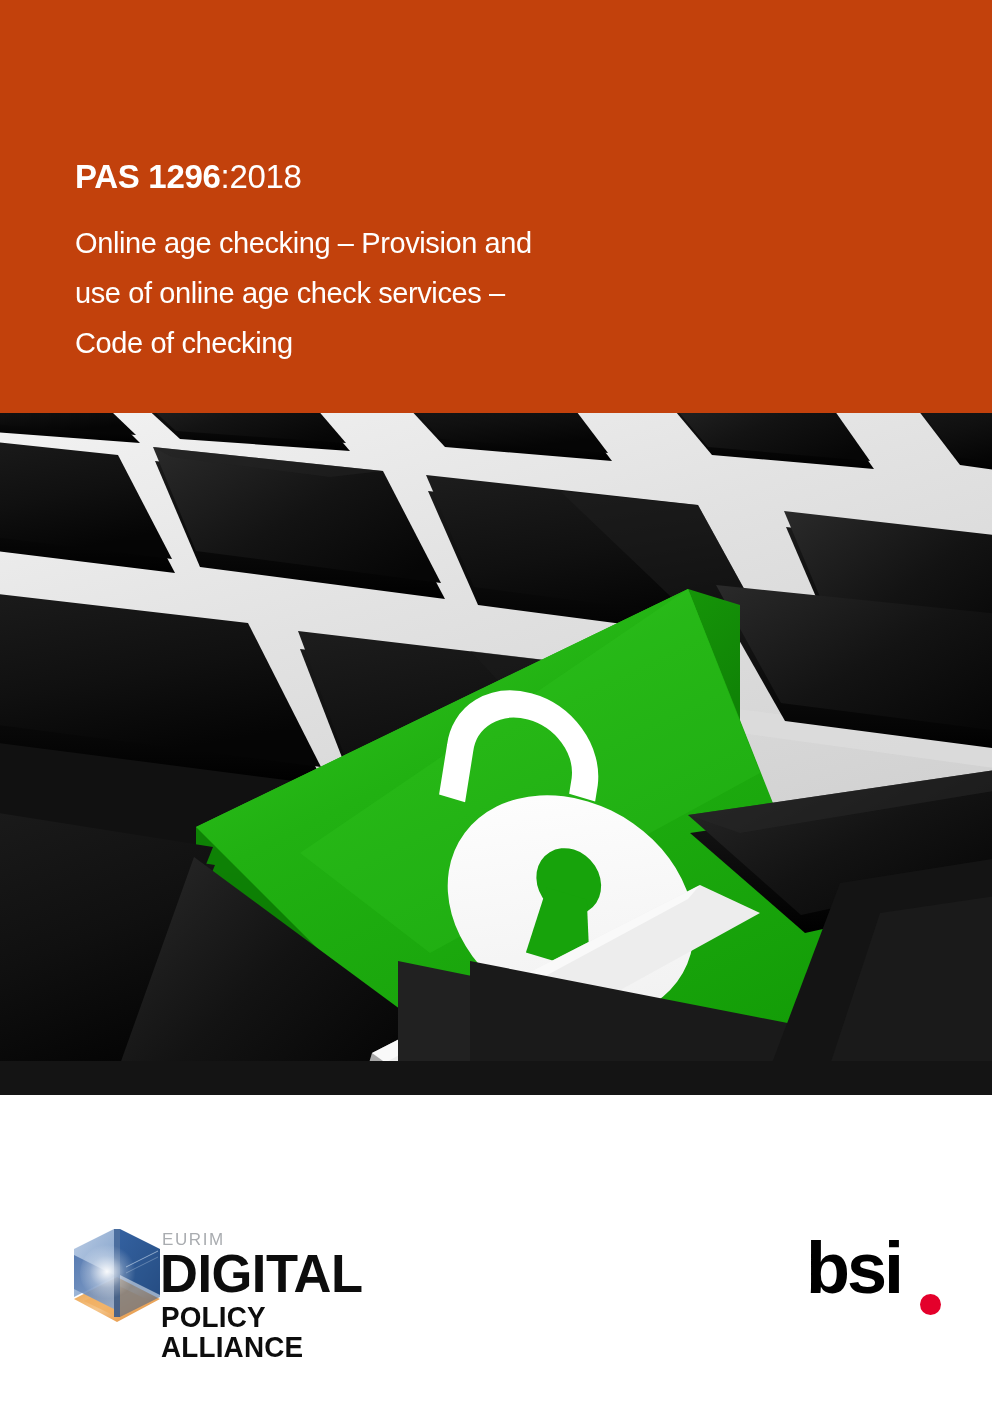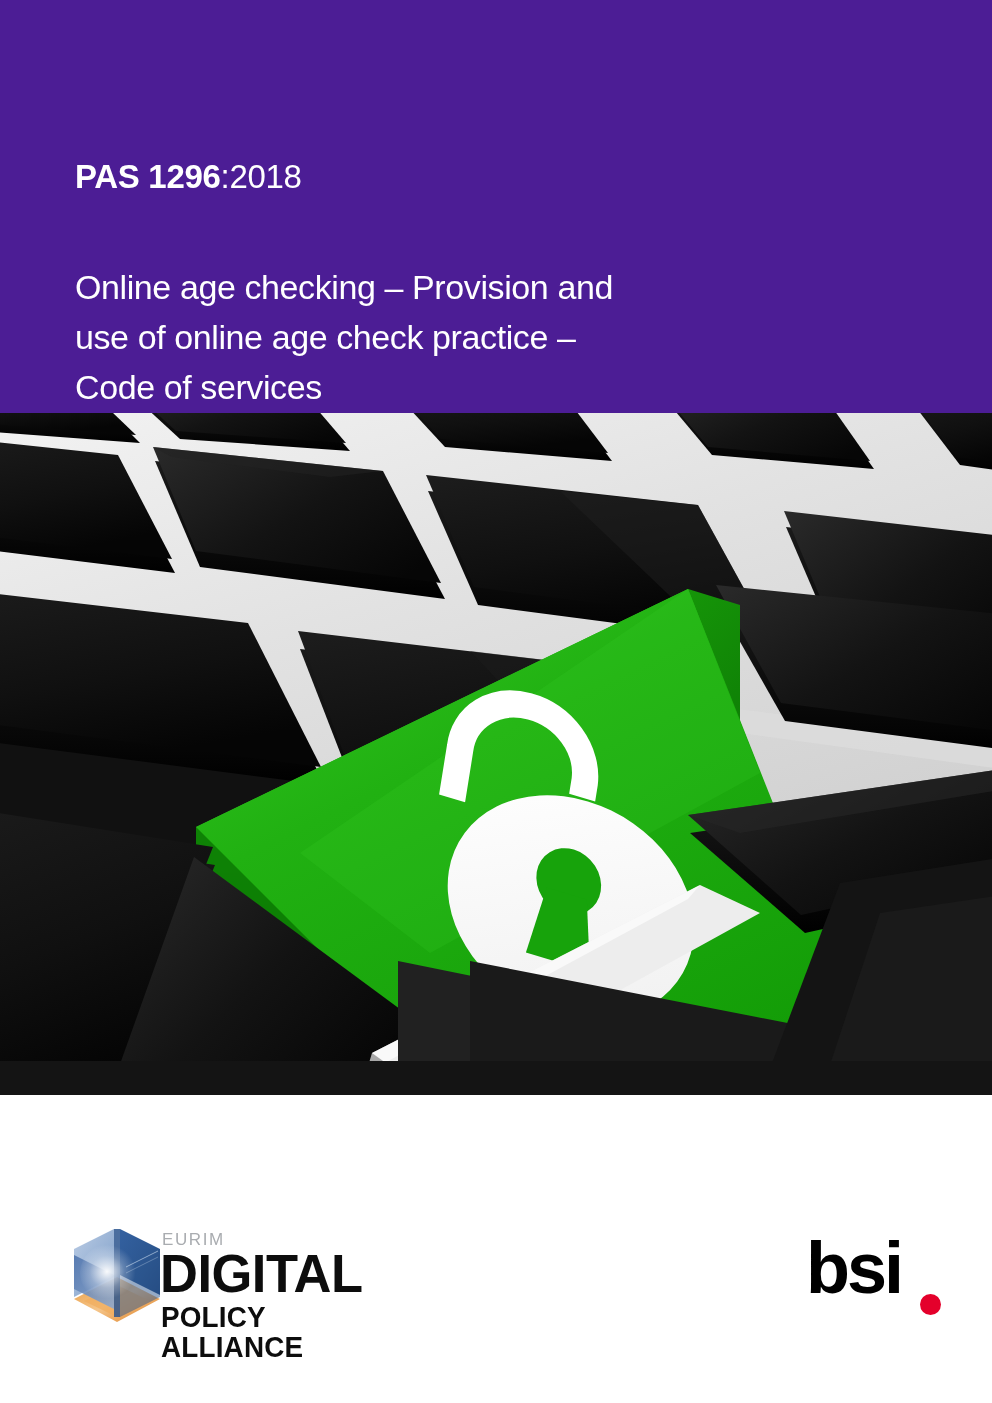--- a/index.html
+++ b/index.html
@@ -15,21 +15,21 @@
     position: relative;
   }
 
   
   .header-band {
     position: absolute;
     left: 0;
     top: 0;
     width: 992px;
     height: 413px;
-    background: #4c1d95;
+    background: #c2410c;
     overflow: hidden;
   }
   .doc-ref {
     position: absolute;
     left: 75px;
     top: 158px;
     color: #ffffff;
     font-size: 33px;
     letter-spacing: -0.3px;
     white-space: nowrap;
@@ -39,25 +39,24 @@
   }
   .doc-ref .ref-year {
     font-weight: normal;
   }
   .doc-title {
     position: absolute;
     left: 75px;
     top: 218px;
     width: 760px;
     color: #ffffff;
-    font-size: 34px;
+    font-size: 29px;
     line-height: 50px;
     font-weight: normal;
     letter-spacing: -0.4px;
-    margin-top: 44px;
   }
   .doc-title .tline {
     display: block;
     white-space: nowrap;
   }
 
   
   .photo {
     position: absolute;
     left: 0;
@@ -170,22 +169,22 @@
 </style>
 </head>
 <body>
 
 <div class="header-band">
   <div class="doc-ref">
     <span class="ref-bold">PAS 1296</span><span class="ref-year">:2018</span>
   </div>
   <div class="doc-title">
     <span class="tline">Online age checking – Provision and</span>
-    <span class="tline">use of online age check practice –</span>
-    <span class="tline">Code of services</span>
+    <span class="tline">use of online age check services –</span>
+    <span class="tline">Code of checking</span>
   </div>
 </div>
 
 <div class="photo">
   <svg class="photo-svg" width="992" height="682" viewBox="0 0 992 682" xmlns="http://www.w3.org/2000/svg">
     <defs>
       <linearGradient id="baseGrad" x1="0" y1="0" x2="0.55" y2="1">
         <stop offset="0%" stop-color="#f4f4f4"></stop>
         <stop offset="45%" stop-color="#e2e2e2"></stop>
         <stop offset="100%" stop-color="#cfcfcf"></stop>

